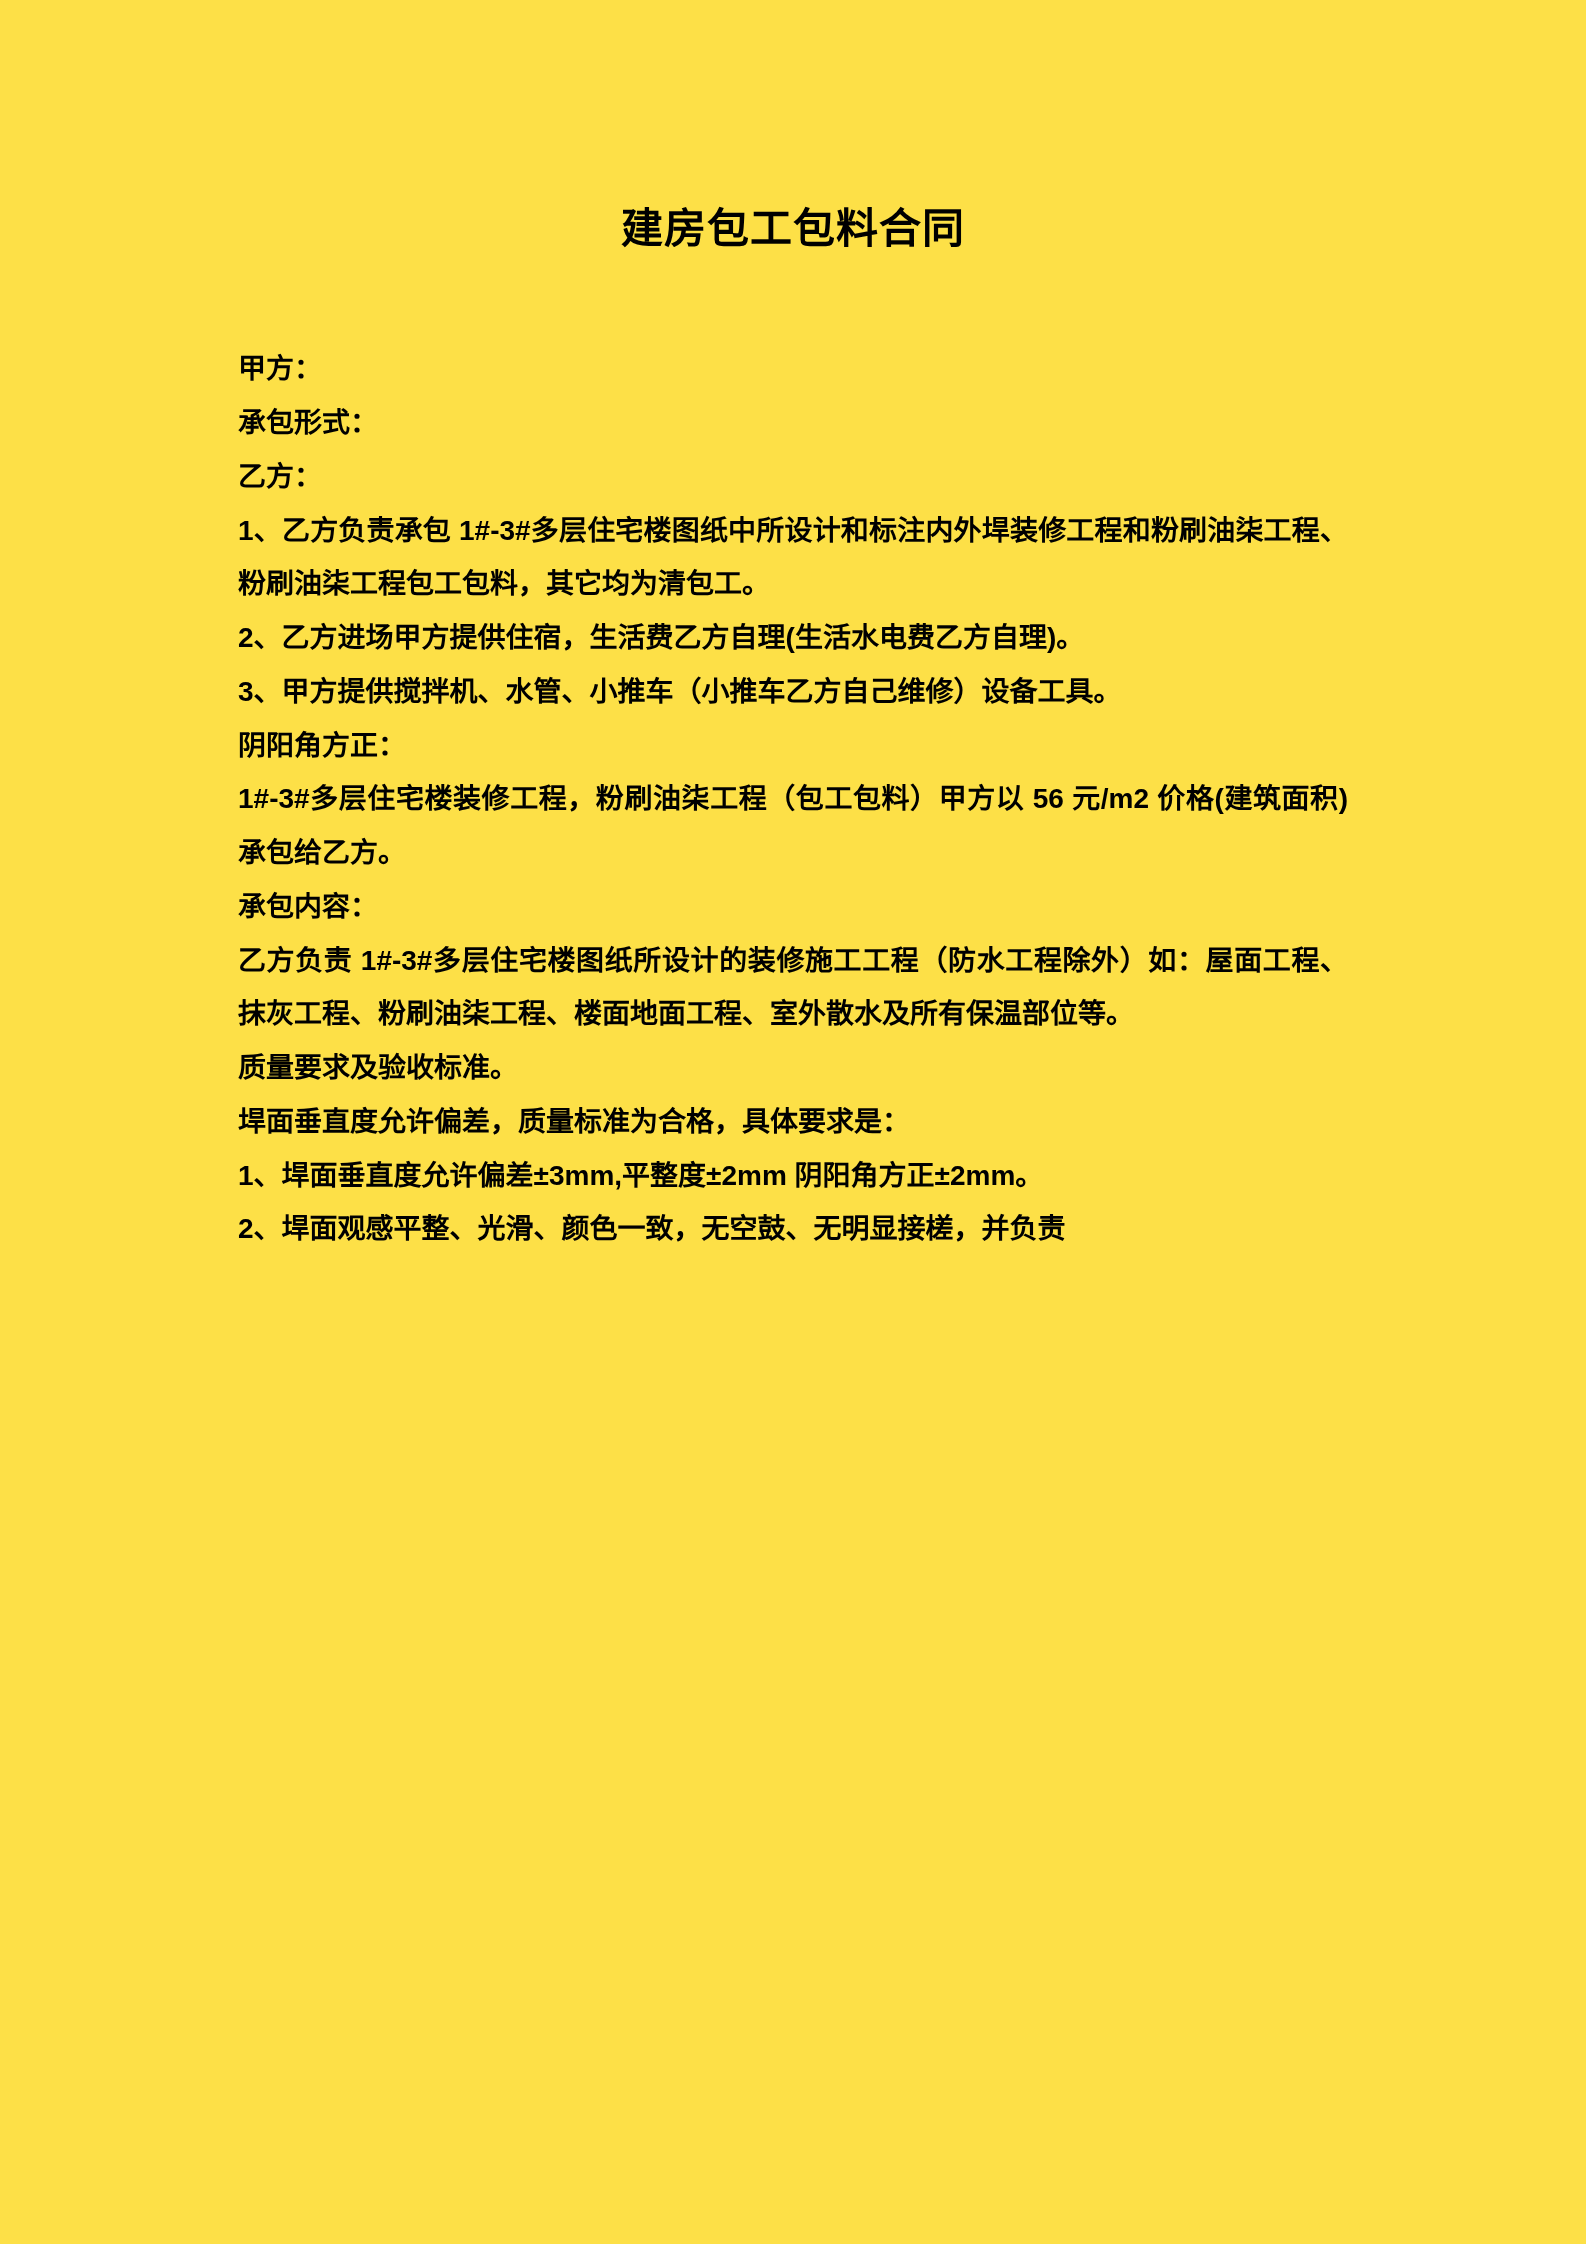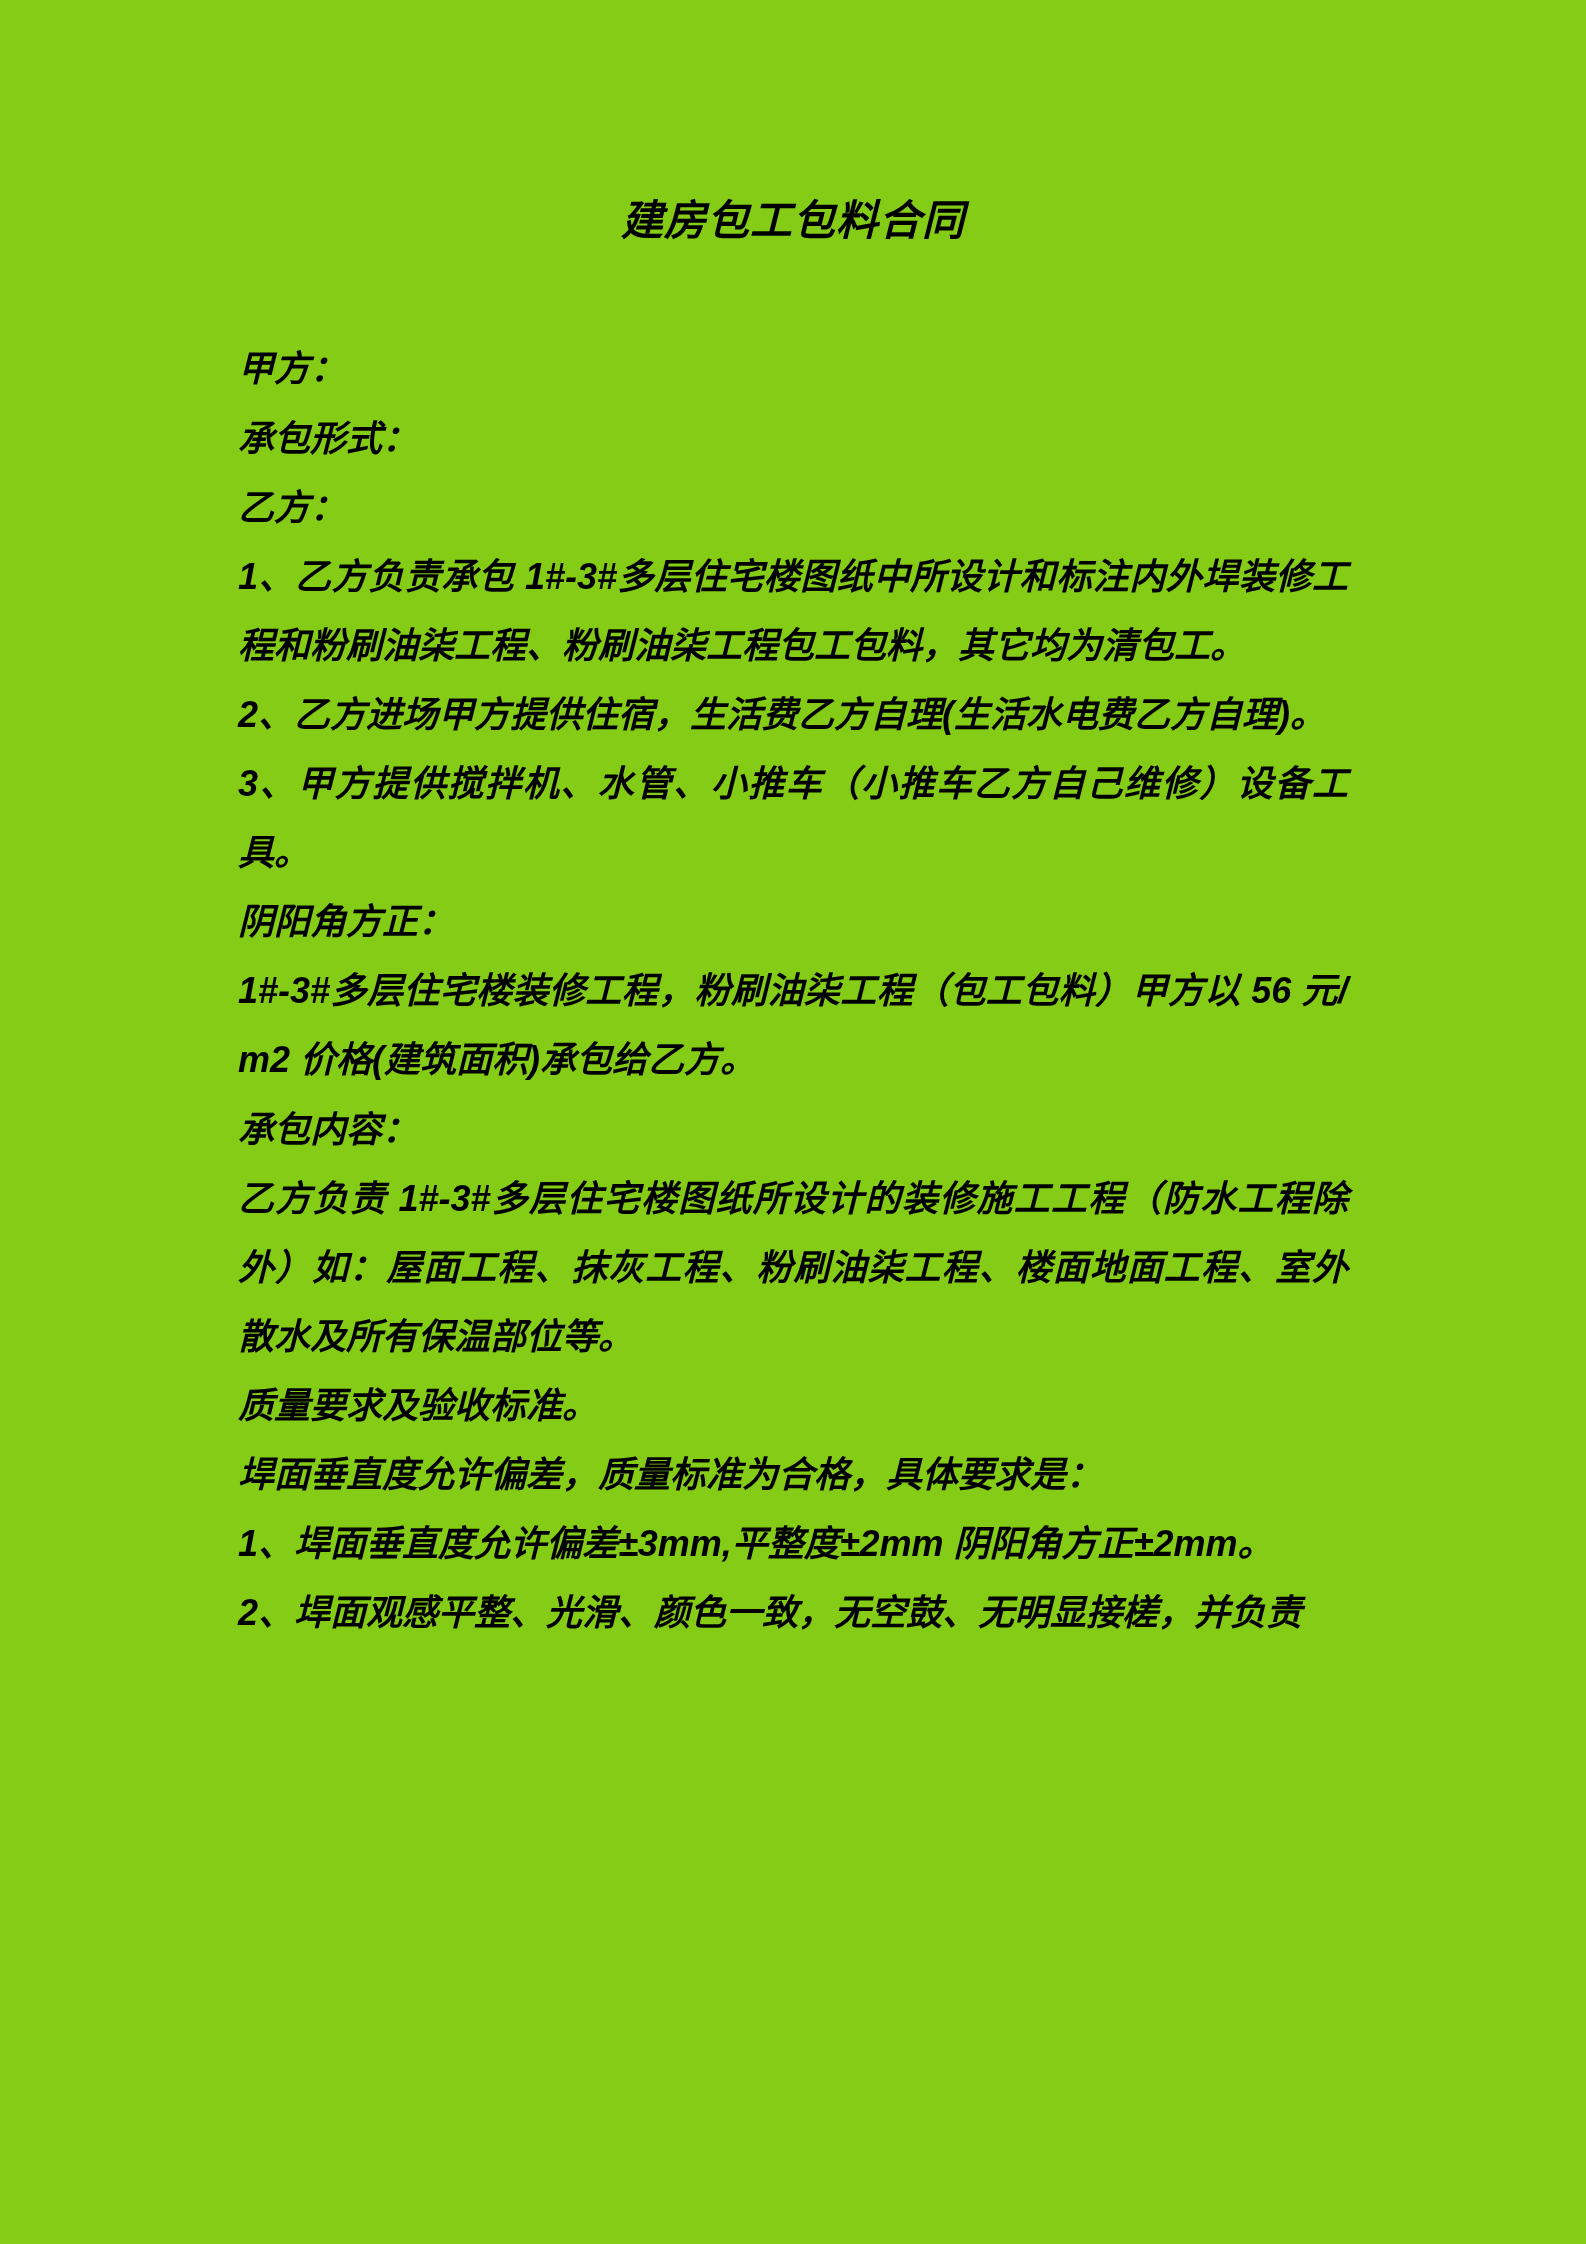--- a/index.html
+++ b/index.html
@@ -13,39 +13,38 @@
     height: 2244px;
     font-family: "Liberation Sans", "DejaVu Sans", sans-serif;
     color: #000000;
     -webkit-font-smoothing: antialiased;
   }
   .page {
     position: relative;
     width: 1586px;
     height: 2244px;
     box-sizing: border-box;
-    padding: 0 238px;
-    background: #84cc16;
+    padding: 8px 238px;
+    background: #fde047;
     overflow: hidden;
-    font-style: italic;
   }
   .doc-title {
     margin: 0;
     padding-top: 196px;
     text-align: center;
     font-size: 42px;
     font-weight: bold;
     letter-spacing: 1px;
     line-height: 1.2;
   }
   .body-block {
     margin-top: 88px;
   }
   .para {
-    font-size: 36px;
+    font-size: 28px;
     line-height: 1.92;
     text-align: justify;
     text-justify: inter-ideograph;
     font-weight: bold;
     margin: 0 0 0.0px 0;
     word-break: break-all;
   }
 </style>
 </head>
 <body>

